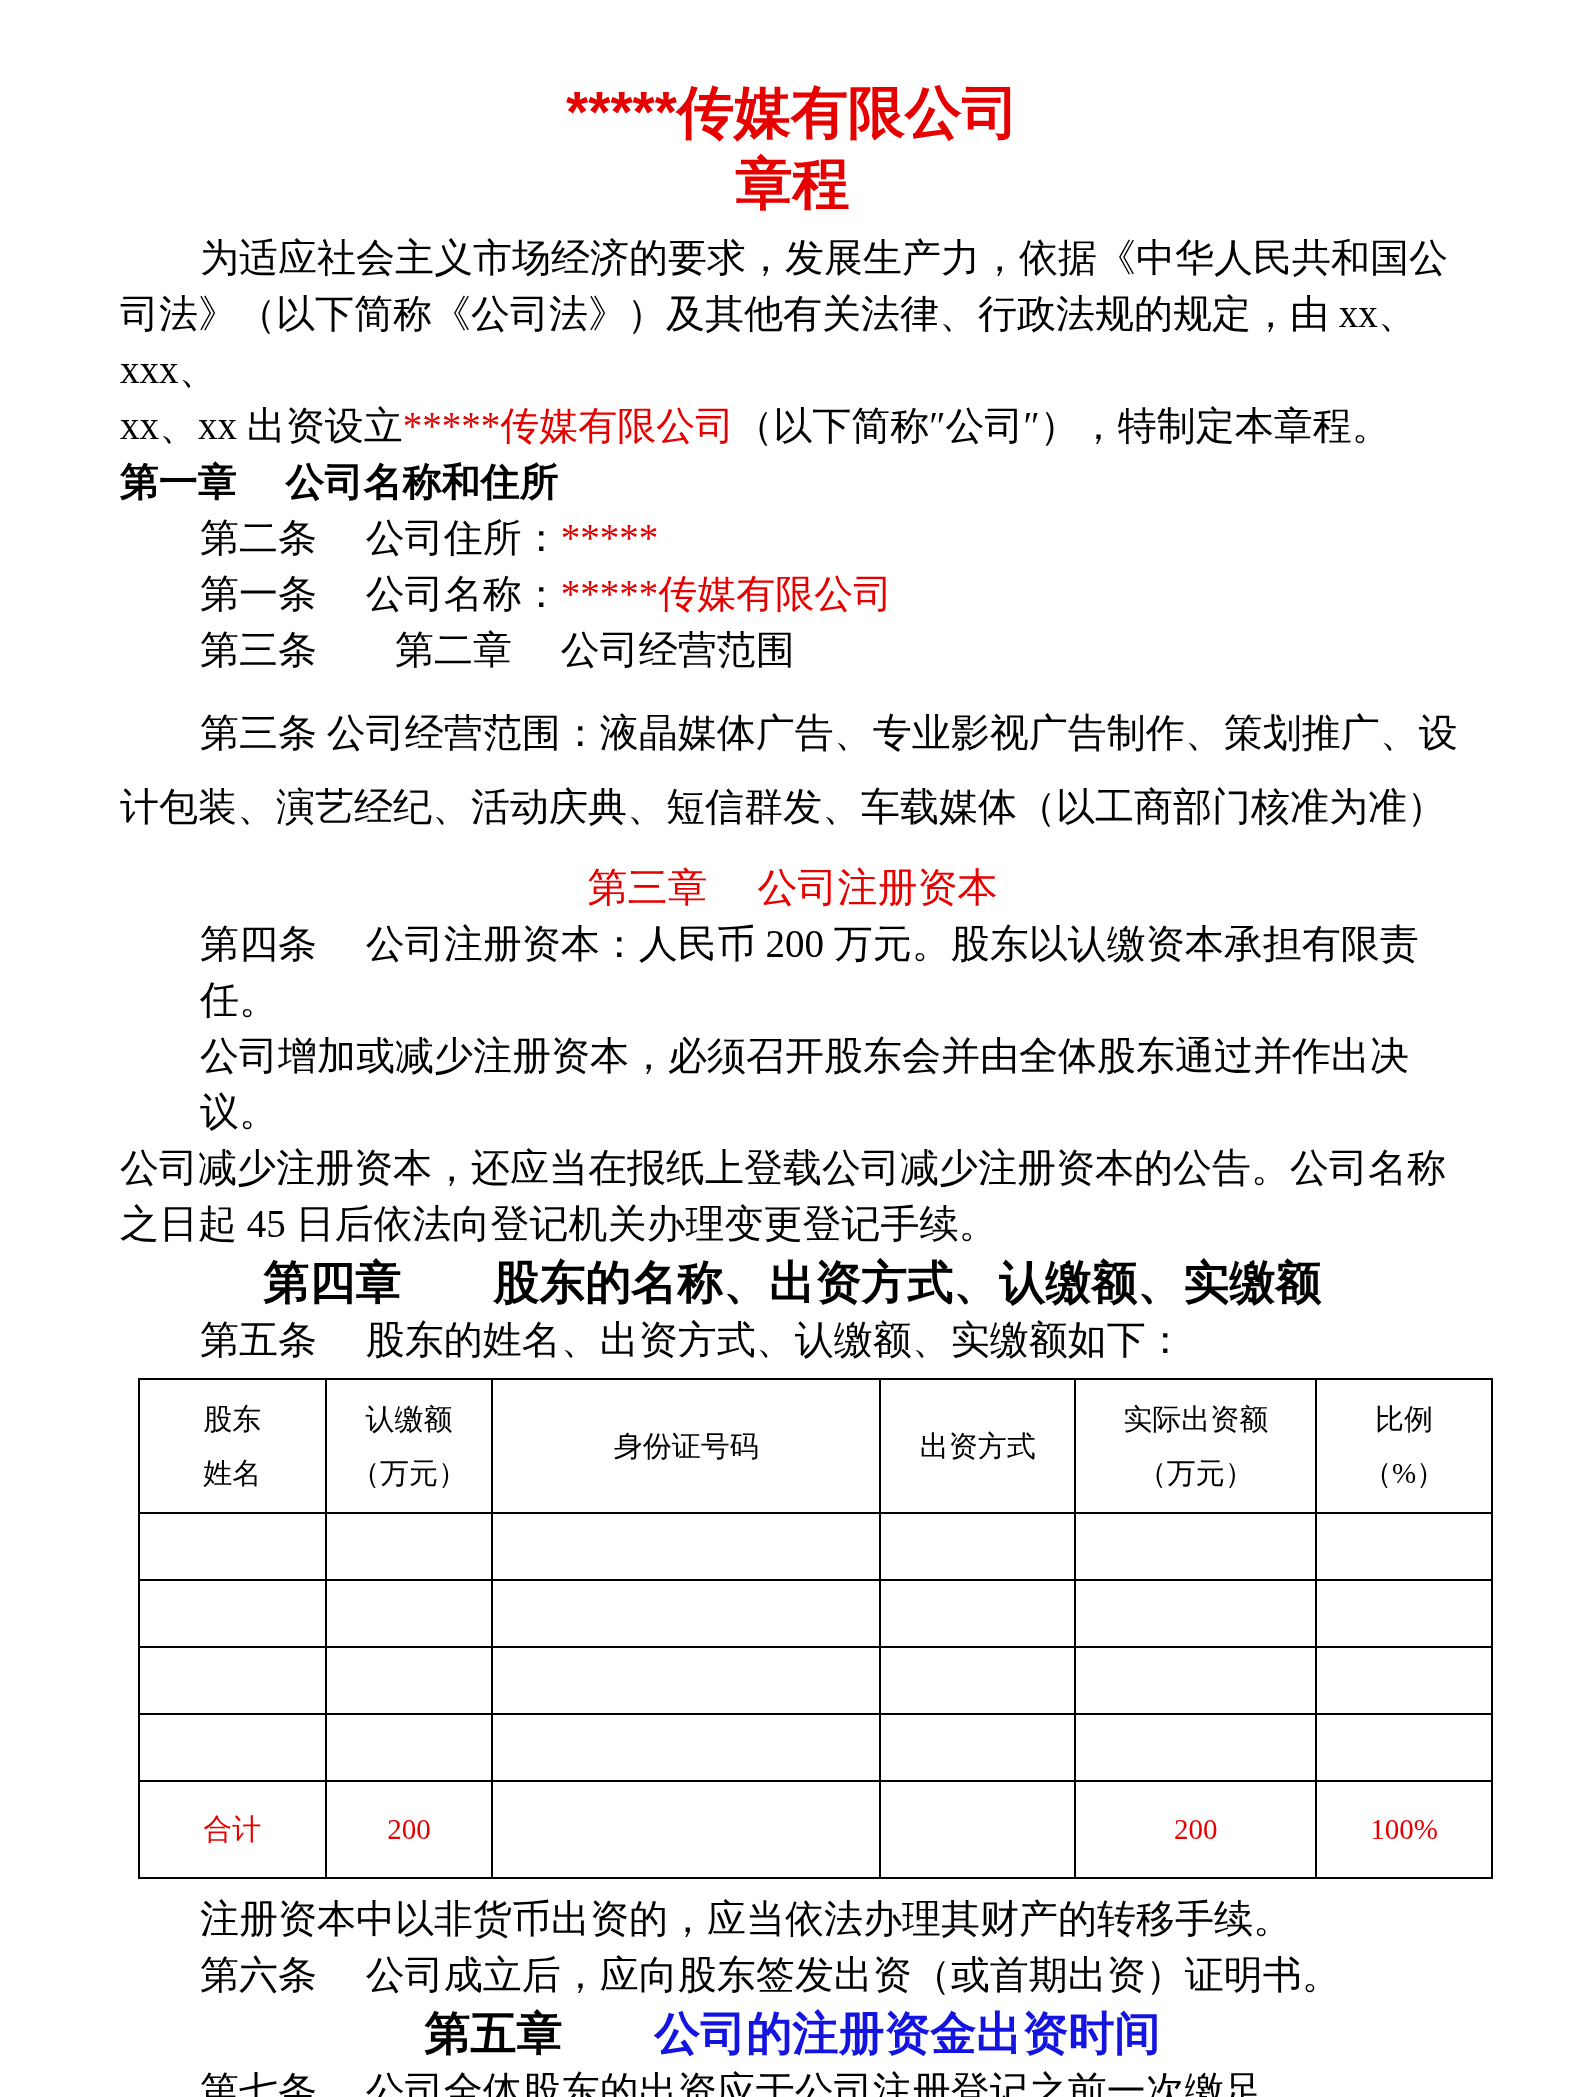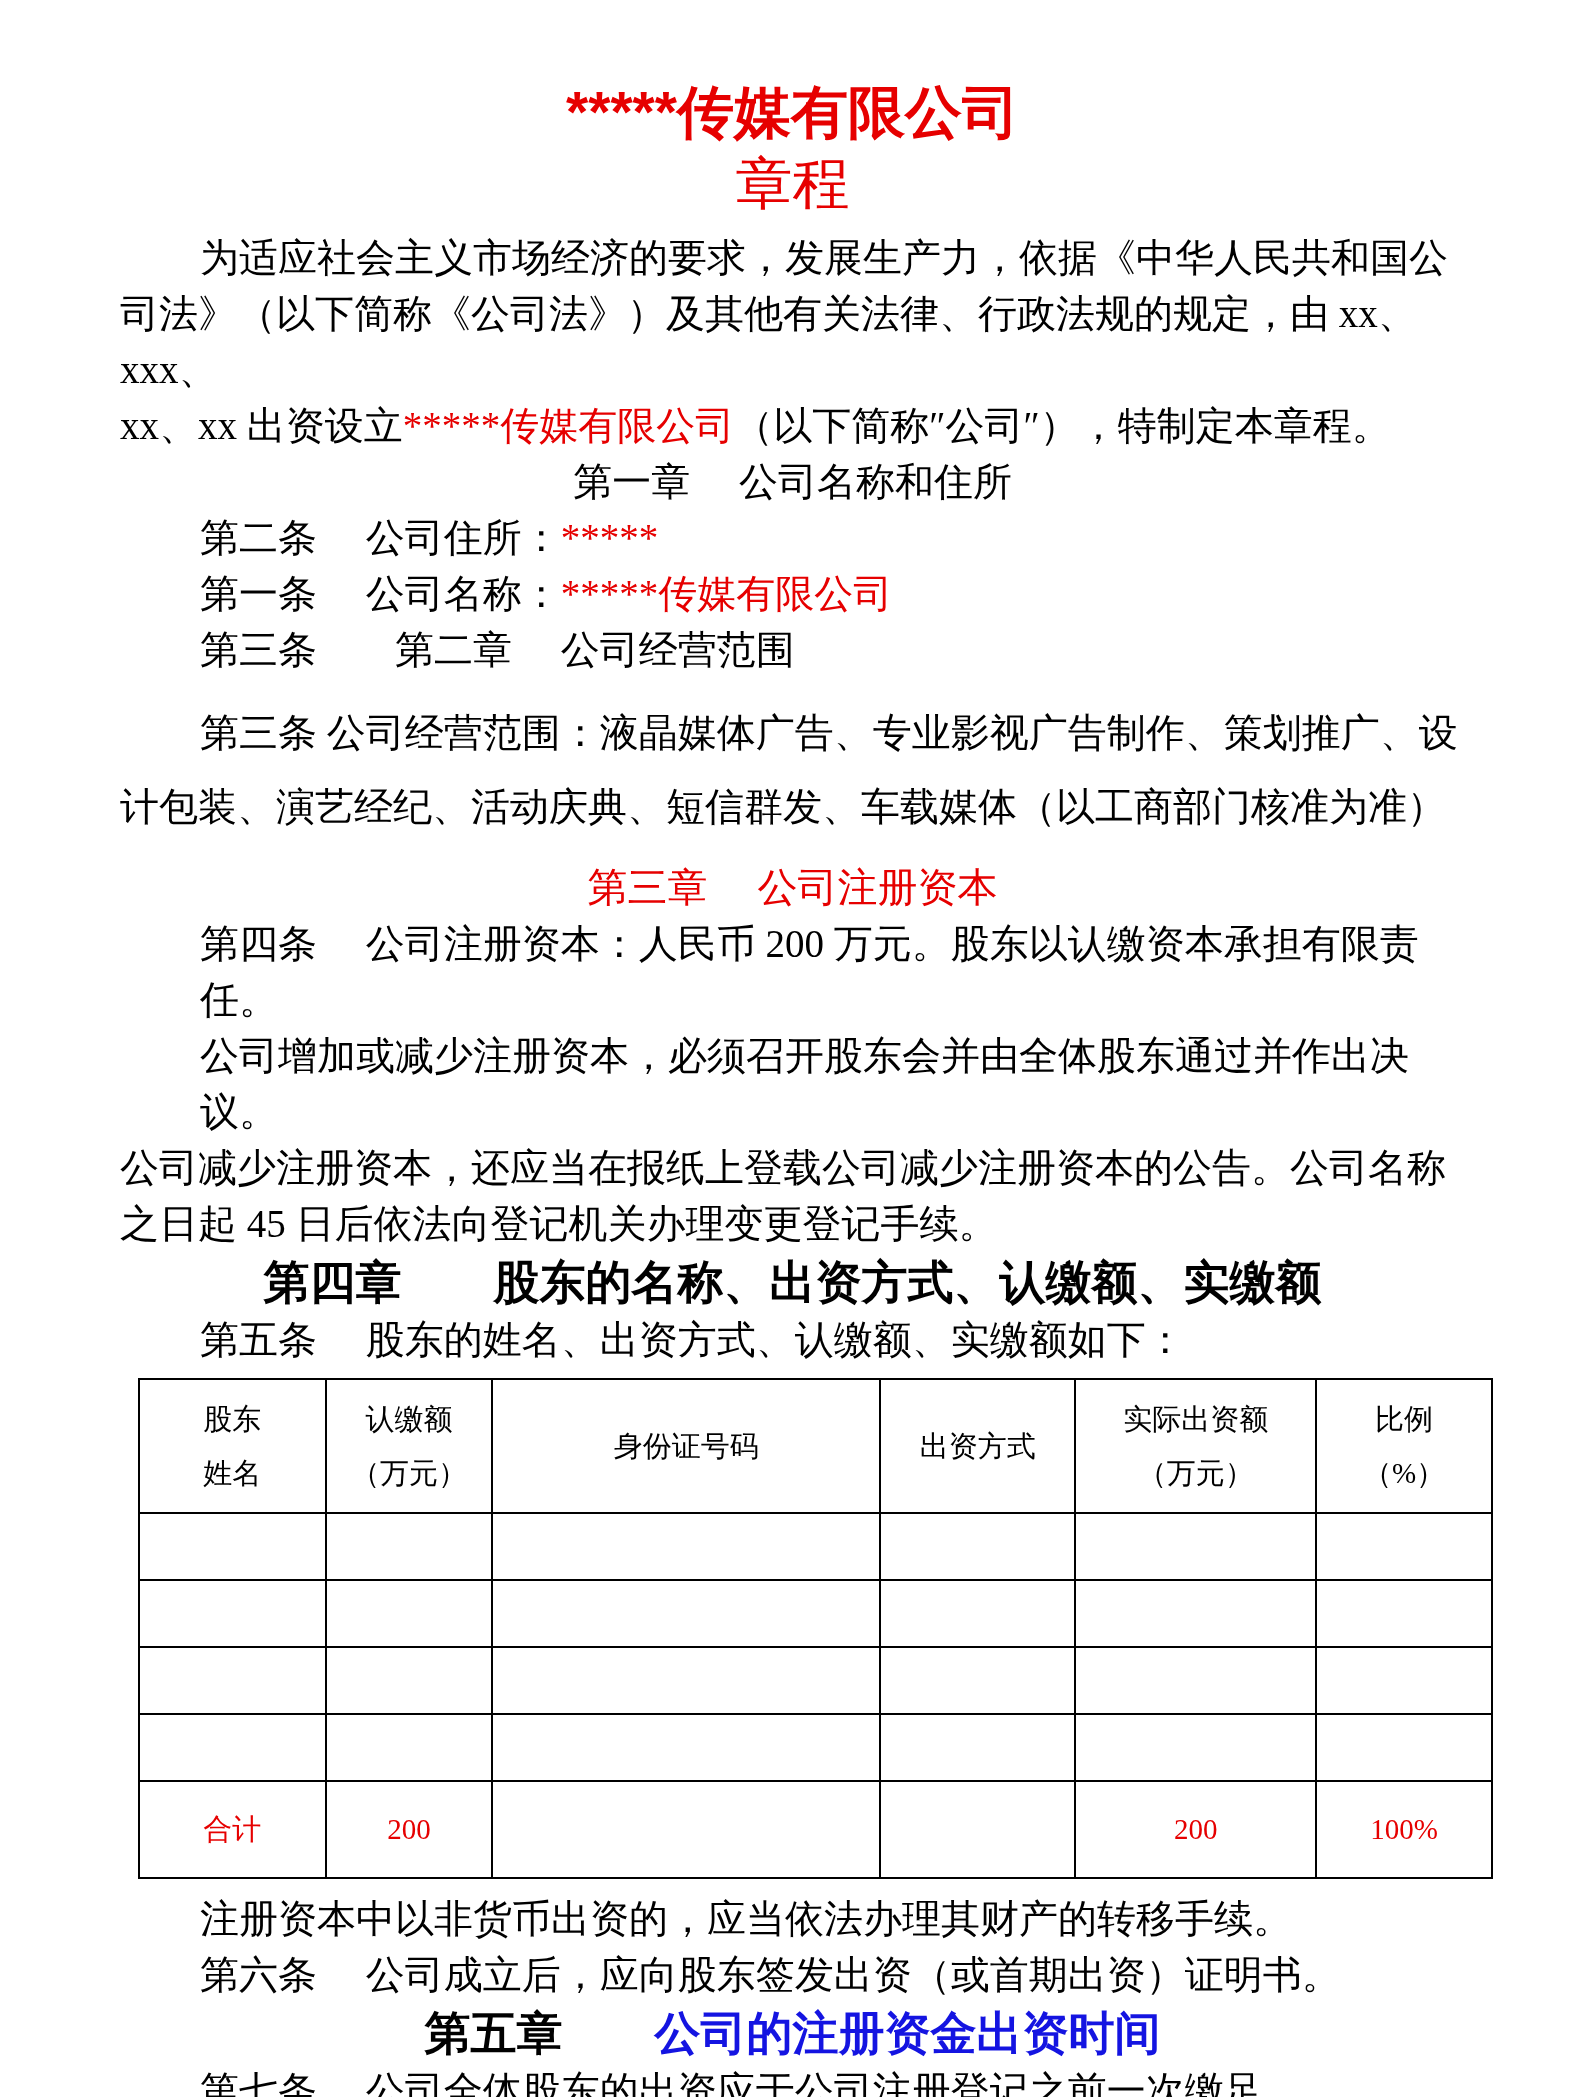--- a/index.html
+++ b/index.html
@@ -14,28 +14,28 @@
     color:#000000;
     overflow:hidden;
   }
   .red{color:var(--accent-red,#e60000);}
   .blue{color:var(--accent-blue,#1414e1);}
   .doc-title{
     font-size:57px;line-height:64px;font-weight:bold;text-align:center;
     font-family:"Liberation Sans","DejaVu Sans",sans-serif;
   }
   .doc-subtitle{
-    font-size:57px;line-height:66px;font-weight:normal;text-align:center;
+    font-size:57px;line-height:66px;font-weight:bold;text-align:center;
     font-family:"Liberation Sans","DejaVu Sans",sans-serif;
     margin-top:6px;
   }
   #doc-body{margin-top:14px;font-size:39px;}
   .line{line-height:56px;min-height:56px;}
   .indent{padding-left:80px;}
-  .center{text-align:center;}
+  .center{font-weight:bold;}
   .loose{line-height:74px;min-height:74px;}
   .red-ch{color:var(--accent-red,#e60000);text-align:center;font-size:40px;}
   .h-black{
     font-family:"Liberation Sans","DejaVu Sans",sans-serif;
     font-weight:bold;font-size:46px;line-height:60px;min-height:60px;text-align:center;
   }
   table.shareholders{
     border-collapse:collapse;
     width:1355px;
     margin-left:18px;

